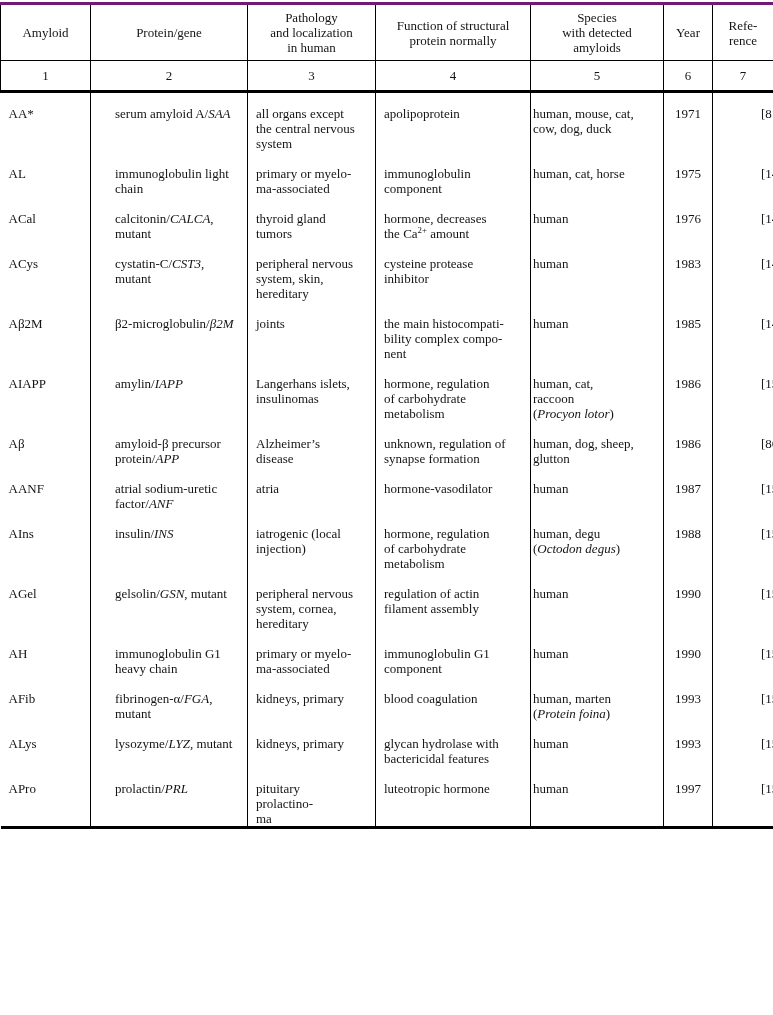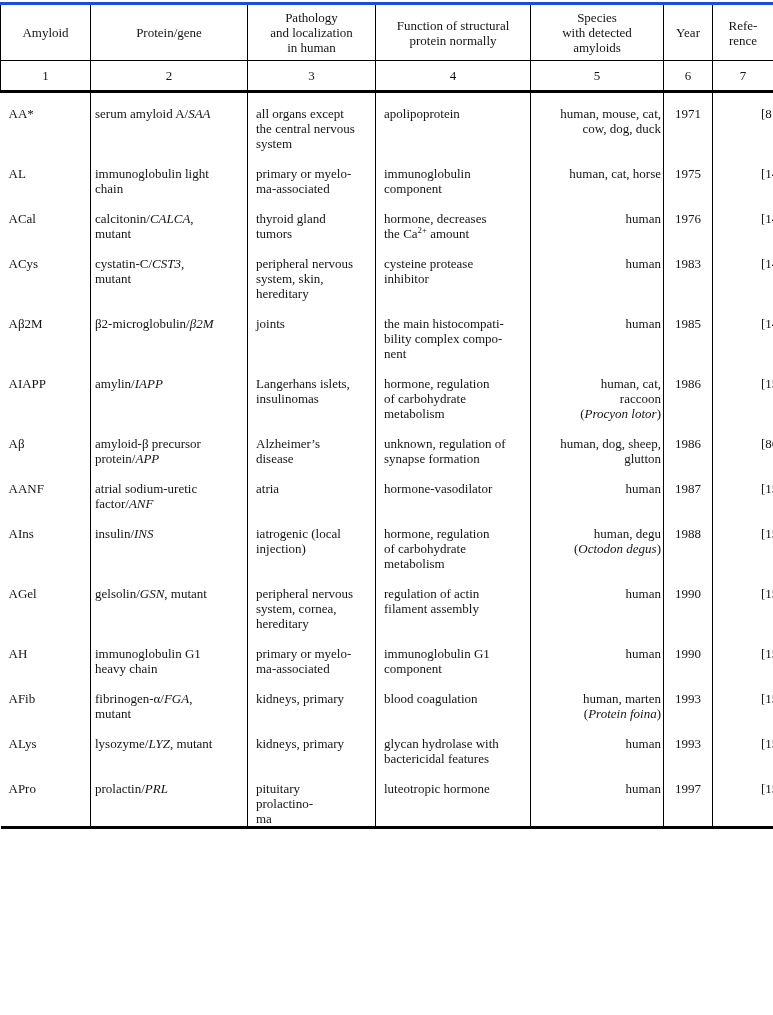--- a/index.html
+++ b/index.html
@@ -28,21 +28,21 @@
     padding: 0;
     font-weight: normal;
     overflow: hidden;
   }
   
   thead th {
     border-left: 1px solid #000;
     border-right: 1px solid #000;
   }
   thead th.lbl {
-    border-top: 3px solid #1d4ed8;
+    border-top: 3px solid #701a75;
     border-bottom: 1px solid #000;
     height: 55px;
     vertical-align: middle;
     text-align: center;
     white-space: pre-line;
   }
   
   thead th.num {
     border-bottom: 3px solid #000;
     height: 29px;
@@ -53,24 +53,24 @@
   tbody td {
     border-right: 1px solid #000;
     vertical-align: top;
     padding-top: 13px;
     white-space: pre-line;
   }
   tbody td:last-child { border-right: none; }
   tbody tr:last-child td { border-bottom: 3px solid #000; }
 
   td.c-amyloid { padding-left: 8px; padding-right: 2px; }
-  td.c-protein  { padding-left: 4px; padding-right: 3px; }
+  td.c-protein  { padding-left: 24px; padding-right: 3px; }
   td.c-pathology{ padding-left: 8px; padding-right: 18px; }
   td.c-function { padding-left: 8px; padding-right: 3px; }
-  td.c-species  { text-align: right; padding-left: 2px; padding-right: 2px; }
+  td.c-species  { text-align: left; padding-left: 2px; padding-right: 2px; }
   td.c-year     { text-align: center; }
   td.c-ref      { text-align: center; padding-left: 48px; }
 
   sup {
     font-size: 0.68em;
     line-height: 0;
     vertical-align: baseline;
     position: relative;
     top: -0.55em;
   }

